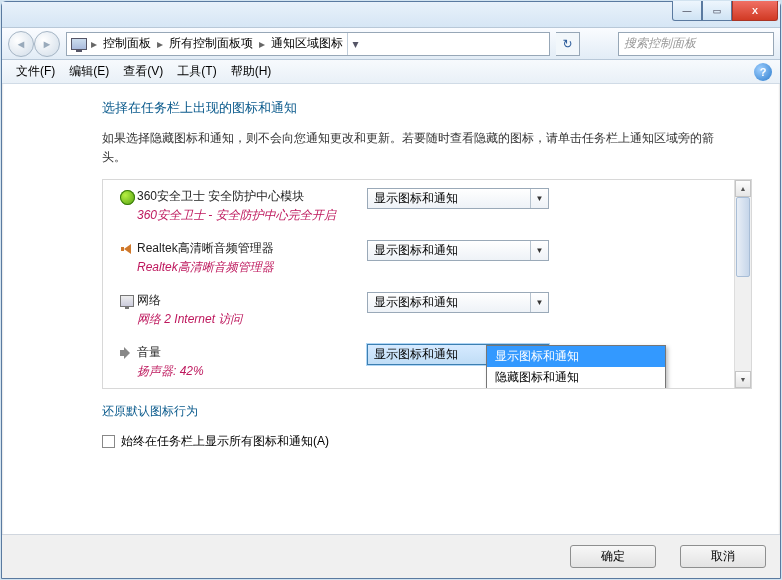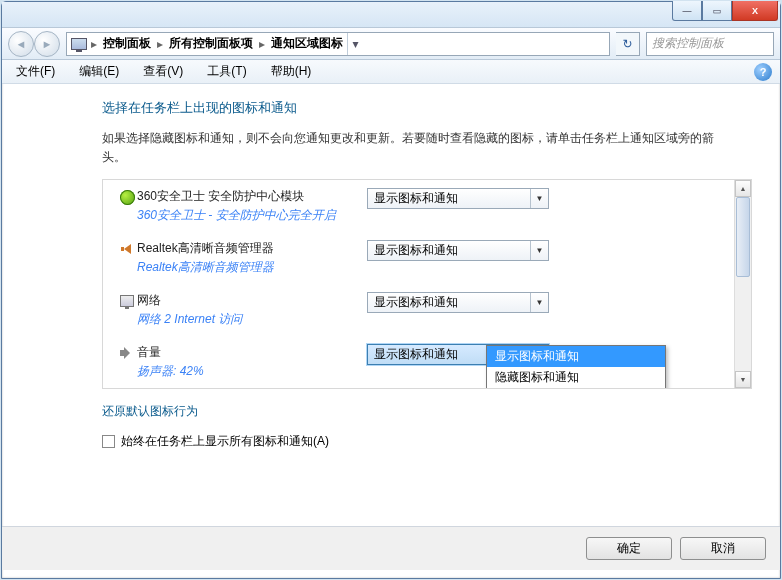--- a/index.html
+++ b/index.html
@@ -11,56 +11,56 @@
   .sys-btn { width: 30px; height: 20px; border: 1px solid #5a7aa0; border-top:none; background: linear-gradient(#eef6fd,#cfe3f4); display:flex; align-items:center; justify-content:center; font-family: sans-serif; font-size:9px; color:#334;}
   .sys-btn.min { border-radius: 0 0 0 3px; }
   .sys-btn.close { width: 46px; background: linear-gradient(#f07065,#d13a24); border-color:#a93526; color:#fff; font-weight:bold; border-radius: 0 0 3px 0;}
   
   .navbar { height: 32px; background: linear-gradient(#fafcff,#e2ecf6); border-bottom: 1px solid #b8c8d8; display:flex; align-items:center; padding: 0 6px; gap:6px;}
   .nav-btns { display:flex; gap:0;}
   .nav-circle { width:26px; height:26px; border-radius:50%; border:1px solid #a5b5c5; background: radial-gradient(circle at 35% 35%, #fff, #d0dce8); display:flex; align-items:center; justify-content:center; color:#9ab; font-size:11px;}
   .addr { flex:1; height:24px; border:1px solid #97a7b7; background:#fff; display:flex; align-items:center; padding:0 4px; gap:2px;}
   .monitor-icon { width:16px; height:12px; border:1px solid #556; background:linear-gradient(#cde,#abd); position:relative;}
   .monitor-icon::after{content:""; position:absolute; bottom:-3px; left:4px; width:6px; height:2px; background:#556;}
-  .crumb { padding: 0 2px; display:flex; align-items:center; gap:2px;font-weight:bold;}
+  .crumb { padding: 0 2px; display:flex; align-items:center; gap:2px;}
   .sep { color:#666; width:10px; text-align:center;}
   .addr-drop {width:16px; height:22px; border-left:1px solid #c0cdda; display:flex; align-items:center; justify-content:center; color:#556;}
   .refresh { width:24px; height:24px; border:1px solid #97a7b7; border-left:none; display:flex; align-items:center; justify-content:center; background:#f2f7fb; color:#2a5a9a;}
-  .search { width:128px; height:24px; border:1px solid #97a7b7; background:#fff; display:flex; align-items:center; padding:0 5px; color:#999; font-style:italic;}
-  
-  .menubar { height:24px; background: linear-gradient(#f7fafd,#e9f0f7); border-bottom:1px solid #d0dbe6; display:flex; align-items:center; padding:0 8px; gap:12px;}
+  .search { width:156px; height:24px; border:1px solid #97a7b7; background:#fff; display:flex; align-items:center; padding:0 5px; color:#999; font-style:italic;margin-left:32px;}
+  
+  .menubar { height:24px; background: linear-gradient(#f7fafd,#e9f0f7); border-bottom:1px solid #d0dbe6; display:flex; align-items:center; padding:0 8px; gap:2px;}
   .menu-item { padding: 2px 6px; border-radius:2px; }
   .help-icon { margin-left:auto; width:18px; height:18px; border-radius:50%; background:radial-gradient(circle at 35% 35%, #a0d0ff,#2a7acc); color:#fff; display:flex; align-items:center; justify-content:center; font-weight:bold; font-size:11px;}
   
   .content { position: absolute; top: 83px; bottom: 46px; left:0; right:0; padding: 14px 28px 8px 100px; overflow:hidden;}
   .page-title { color:#0a5a8c; font-size:13px; margin-bottom: 12px;}
   .desc { color:#333; line-height:1.6; margin-bottom:12px; padding-right:30px;}
   .list-pane { position:relative; border:1px solid #d8d8d8; height:210px; background:#fff; overflow:hidden;}
   .scrollbar { position:absolute; right:0; top:0; bottom:0; width:17px; background:#f0f0f0; border-left:1px solid #ddd;}
   .sb-btn { height:17px; background:linear-gradient(#fdfdfd,#e6e6e6); border:1px solid #c5c5c5; display:flex; align-items:center; justify-content:center; font-size:7px; color:#555;}
   .sb-track{ position:absolute; top:17px; bottom:17px; left:0; right:0;}
   .sb-thumb{ position:absolute; top:0; height:80px; left:1px; right:1px; background:linear-gradient(90deg,#e8eef6,#c6d6ea); border:1px solid #a8bdd6; border-radius:2px;}
   .rows { position:absolute; left:0; right:17px; top:0;}
   .row { display:flex; align-items:flex-start; padding: 8px 20px 8px 14px; }
   .row-icon { width:20px; height:18px; flex:none; display:flex; align-items:center; justify-content:center;}
   .row-text { width:230px; flex:none;}
   .row-title { color:#222;}
-  .row-sub { color:#3b82f6; font-style:italic; margin-top:2px;}
+  .row-sub { color:#be185d; font-style:italic; margin-top:2px;}
   .combo { position:relative; width:182px; height:21px; border:1px solid #9aa9b8; background:linear-gradient(#fff,#eef2f7); display:flex; align-items:center; padding:0 6px;}
   .combo.active { border-color:#3c7fb1; box-shadow: 0 0 0 1px #b0d6f6; background:linear-gradient(#d6eaff,#c0ddf6);}
   .combo-arrow { position:absolute; right:0; top:0; bottom:0; width:18px; border-left:1px solid #b6c2ce; display:flex; align-items:center; justify-content:center; font-size:8px; color:#333;}
   .dropdown { position:absolute; left:383px; top:165px; width:180px; border:1px solid #767676; background:#fff; box-shadow: 2px 2px 4px rgba(0,0,0,.25); z-index:10;}
   .dd-item { padding: 2px 8px; font-size:12px;}
   .dd-item.sel { background:#3399ff; color:#fff;}
   .links { margin-top:14px; }
   .link { color:#0a5a8c; margin-bottom:12px; }
   .checkbox-row { display:flex; align-items:center; gap:6px; margin-top:13px;}
   .checkbox { width:13px; height:13px; border:1px solid #888; background:#fff;}
   
-  .footer { position:absolute; bottom:8px; left:0; right:0; height:44px; border-top:1px solid #d0d6de; background:#f0f0f0; display:flex; align-items:center; justify-content:flex-end; gap:8px; padding:0 14px;}
+  .footer { position:absolute; bottom:0; left:0; right:0; height:44px; border-top:1px solid #d0d6de; background:#f0f0f0; display:flex; align-items:center; justify-content:flex-end; gap:24px; padding:0 14px;}
   .btn { min-width:86px; height:23px; border:1px solid #8e8f8f; background:linear-gradient(#f7f7f7,#e3e3e3); border-radius:3px; display:flex; align-items:center; justify-content:center;}
   
   .ico-360{width:15px;height:15px;border-radius:50%;background:radial-gradient(circle at 35% 35%,#b6f040,#4c9c10); box-shadow:0 0 0 1px #3a7a0c inset;}
   .ico-speaker{width:0;height:0;border-top:5px solid transparent;border-bottom:5px solid transparent;border-right:7px solid #d0782a; position:relative;}
   .ico-speaker::before{content:""; position:absolute; left:-3px; top:-2px; width:3px; height:4px; background:#d0782a;}
   .ico-net{width:14px;height:12px;border:1px solid #777;background:linear-gradient(#eee,#ccd); position:relative;}
   .ico-net::after{content:"";position:absolute;bottom:-3px;left:4px;width:4px;height:2px;background:#777;}
   .ico-vol{width:14px;height:12px;display:flex;align-items:center;}
   .ico-vol::before{content:"";width:4px;height:6px;background:#888;}
   .ico-vol::after{content:"";width:0;height:0;border-top:6px solid transparent;border-bottom:6px solid transparent;border-left:6px solid #888;}

